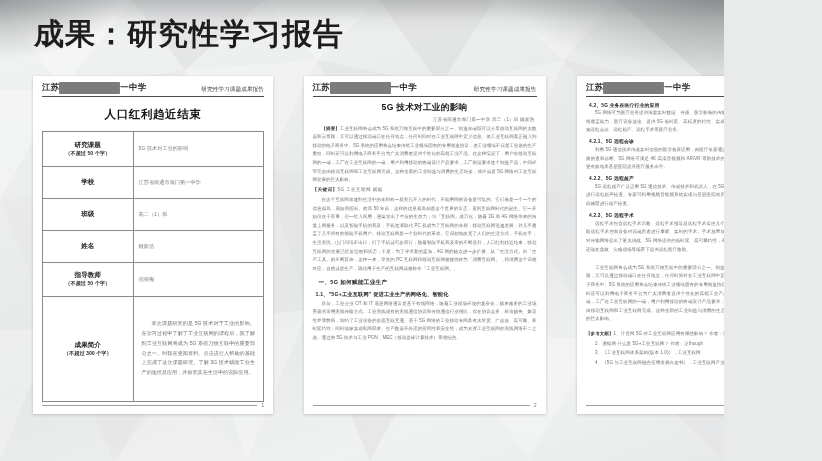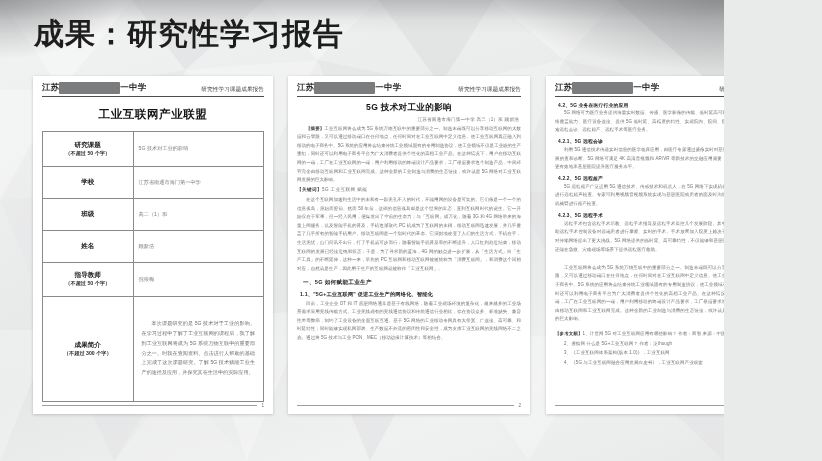--- a/index.html
+++ b/index.html
@@ -65,21 +65,21 @@
   }
 
   
   .pages {
     position: absolute;
     left: 0;
     top: 76px;
     width: 822px;
     height: 340px;
     display: flex;
-    justify-content: flex-start;
+    justify-content: space-between;
     z-index: 4;
   }
   .page {
     position: relative;
     background: #ffffff;
     box-shadow: 0 1px 3px rgba(0,0,0,0.16), 0 0 1px rgba(0,0,0,0.10);
     box-sizing: border-box;
     overflow: hidden;
   }
   .page-1 { margin-left: 33px; width: 240px; height: 338px; padding: 6px 9px 0 9px; }
@@ -312,21 +312,21 @@
   <div class="slide-title">成果：研究性学习报告</div>
 
   <div class="pages">
 
     <div class="page page-1">
       <div class="doc-header">
         <div class="doc-header-school"><span>江苏</span><span class="redact">省南通市海门第</span><span>一中学</span></div>
         <div class="doc-header-kind">研究性学习课题成果报告</div>
       </div>
 
-      <div class="p1-title">工业互联网产业联盟</div>
+      <div class="p1-title">人口红利趋近结束</div>
 
       <table class="result-table">
         <tbody>
           <tr class="row-topic">
             <td class="label-cell">
               <span class="lbl-main">研究课题</span>
               <span class="lbl-sub">（不超过 50 个字）</span>
             </td>
             <td class="value-cell">5G 技术对工业的影响</td>
           </tr>

